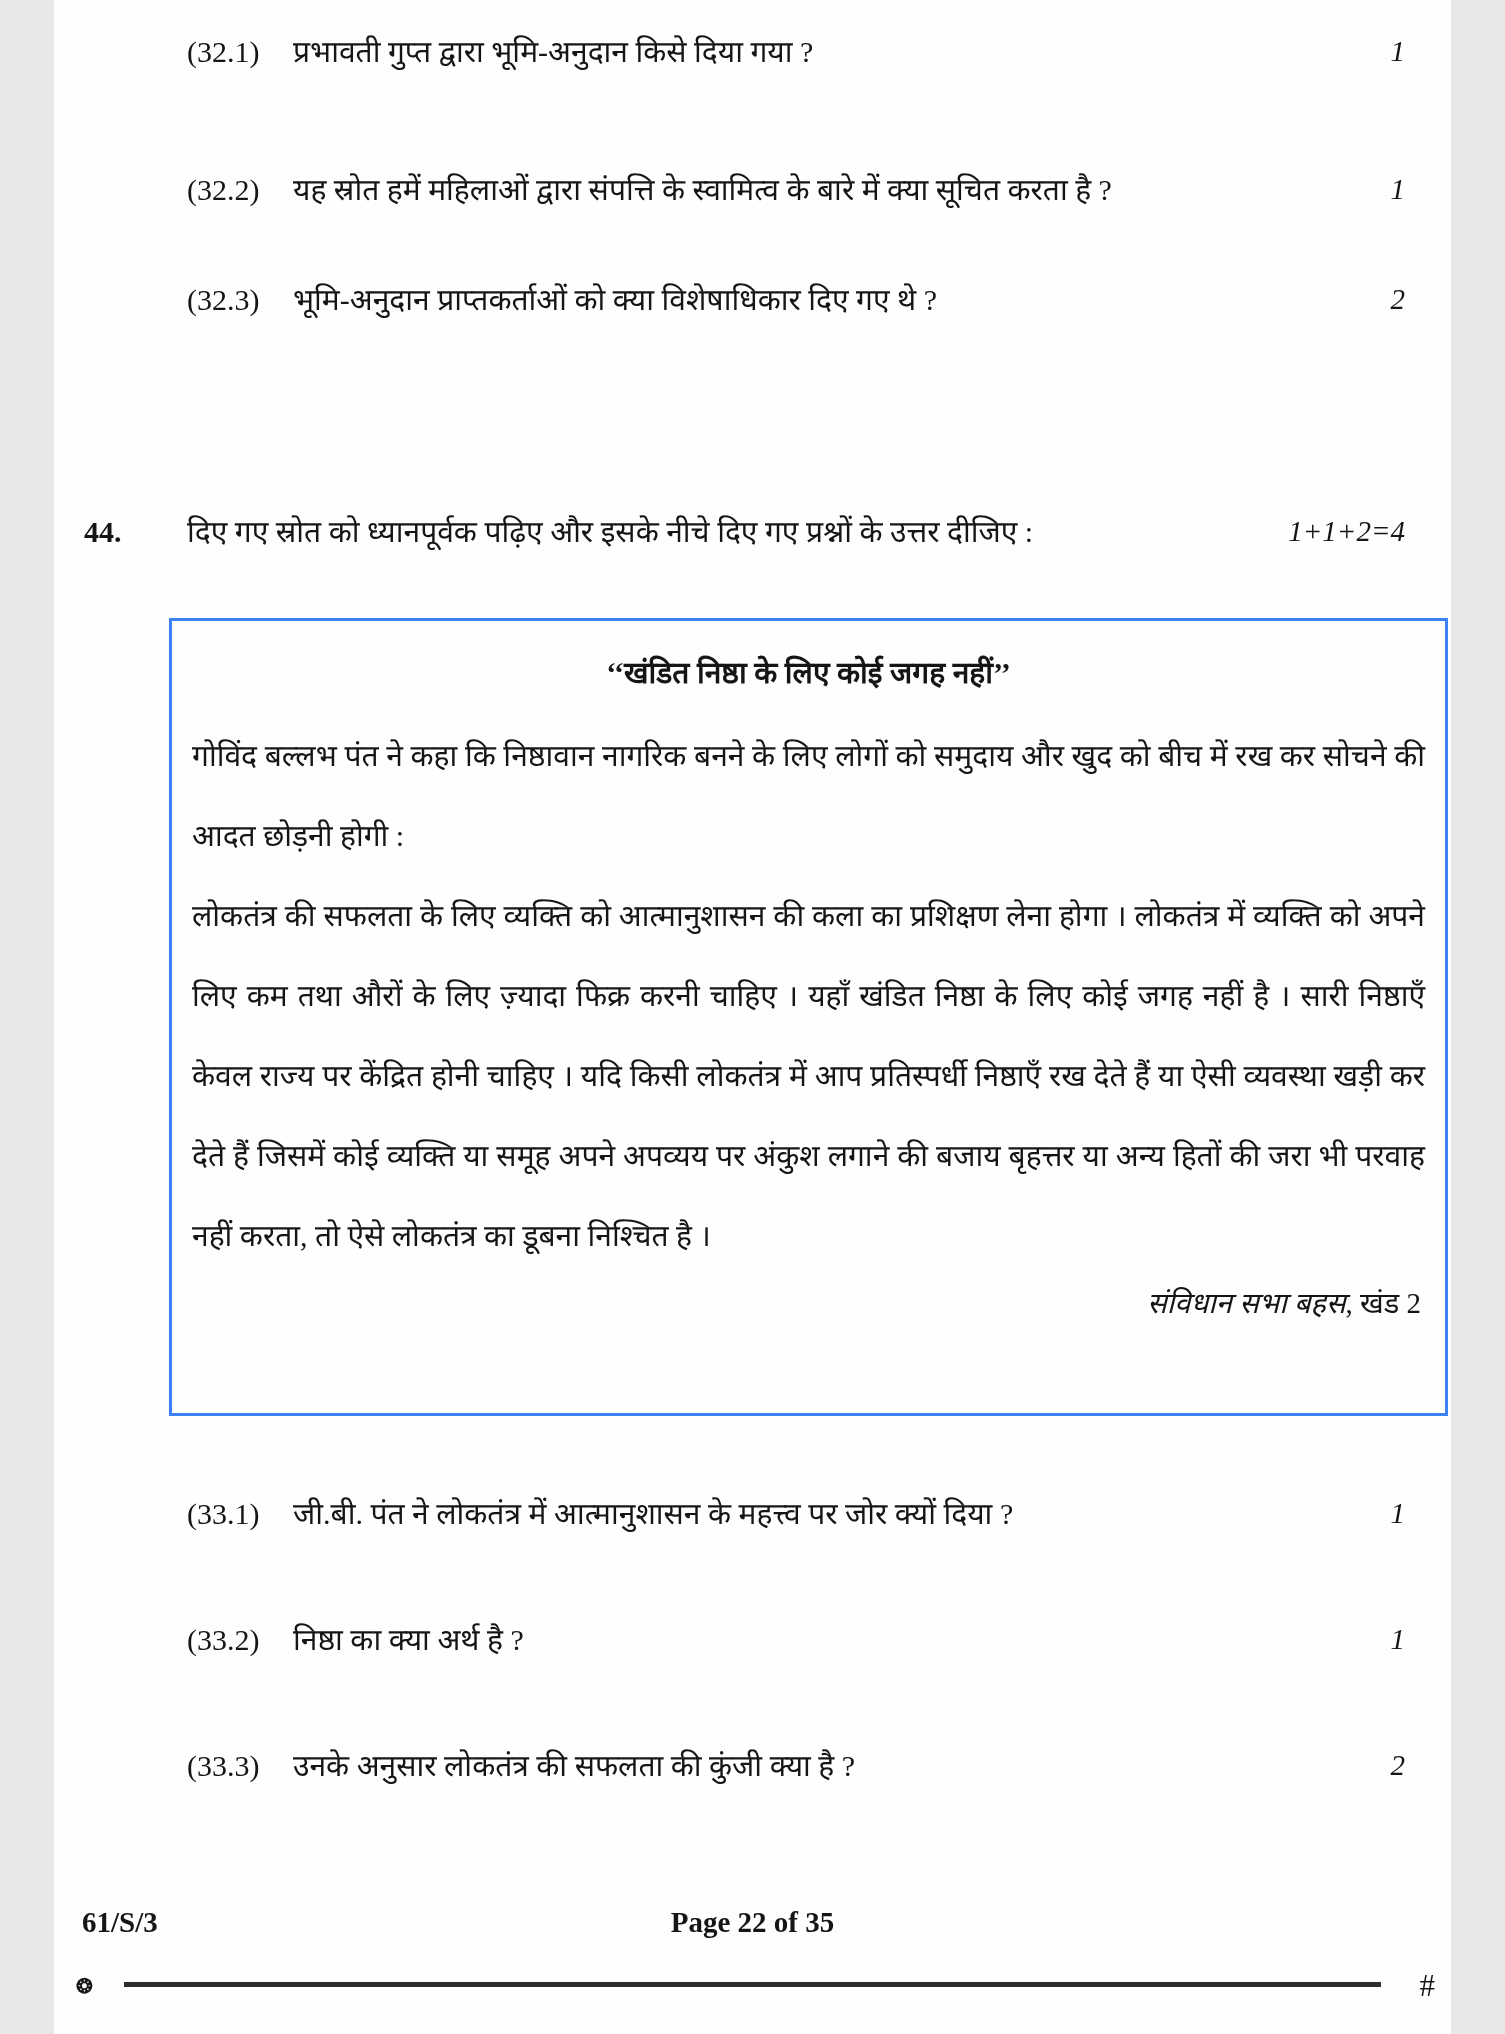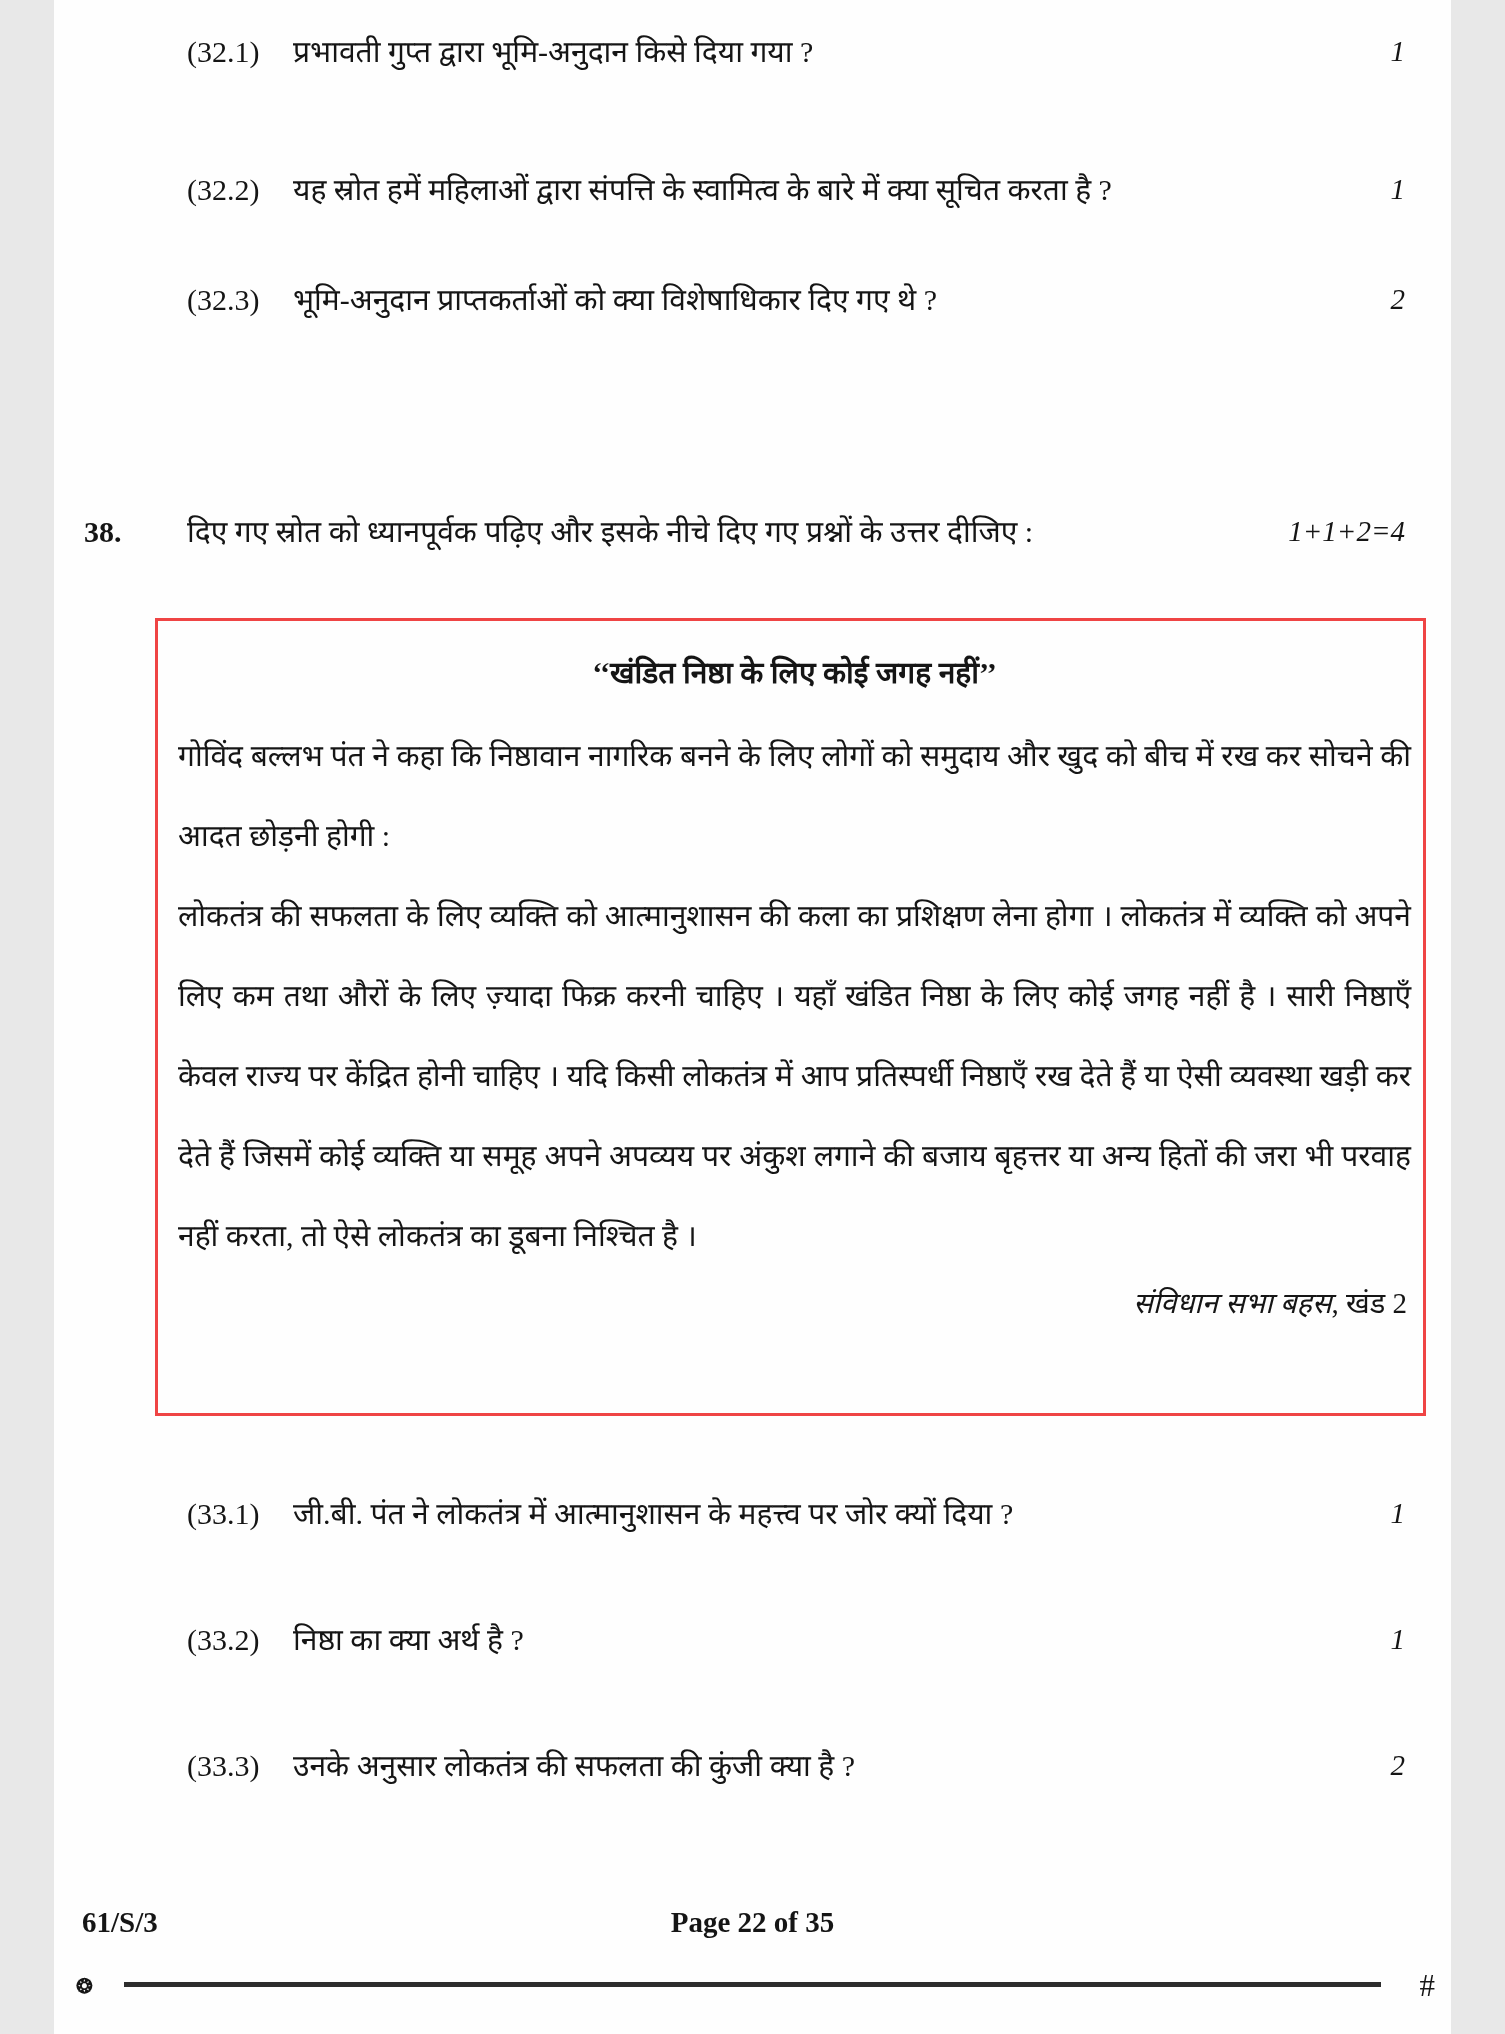--- a/index.html
+++ b/index.html
@@ -29,25 +29,25 @@
     margin-left: auto;
     flex-shrink: 0;
     font-size: 29px;
   }
   .q33-head { left: 30px; }
   .q33-head .q-num { width: 103px; font-weight: bold; }
 
   .source-box {
     position: absolute;
     top: 618px;
-    left: 101px;
+    left: 115px;
     width: 1233px;
     height: 750px;
-    border: 3px solid #ef4444;
-    padding: 22px 12px 20px 20px;
+    border: 3px solid #3b82f6;
+    padding: 22px 20px 20px 20px;
   }
   .box-title {
     text-align: center;
     font-weight: bold;
     font-size: 30px;
     margin: 8px 0 24px 0;
   }
   .box-para {
     font-size: 30px;
     line-height: 80px;
@@ -120,21 +120,21 @@
     <span class="q-marks">1</span>
   </div>
 
   <div class="q-row" style="top: 280px;">
     <span class="q-num">(32.3)</span>
     <span class="q-text">भूमि-अनुदान प्राप्तकर्ताओं को क्या विशेषाधिकार दिए गए थे ?</span>
     <span class="q-marks">2</span>
   </div>
 
   <div class="q-row q33-head" style="top: 512px;">
-    <span class="q-num">38.</span>
+    <span class="q-num">44.</span>
     <span class="q-text">दिए गए स्रोत को ध्यानपूर्वक पढ़िए और इसके नीचे दिए गए प्रश्नों के उत्तर दीजिए :</span>
     <span class="q-marks">1+1+2=4</span>
   </div>
 
   <div class="source-box">
     <div class="box-title">‘‘खंडित निष्ठा के लिए कोई जगह नहीं’’</div>
     <p class="box-para">गोविंद बल्लभ पंत ने कहा कि निष्ठावान नागरिक बनने के लिए लोगों को समुदाय और खुद को बीच में रख कर सोचने की आदत छोड़नी होगी :</p>
     <p class="box-para">लोकतंत्र की सफलता के लिए व्यक्ति को आत्मानुशासन की कला का प्रशिक्षण लेना होगा । लोकतंत्र में व्यक्ति को अपने लिए कम तथा औरों के लिए ज़्यादा फिक्र करनी चाहिए । यहाँ खंडित निष्ठा के लिए कोई जगह नहीं है । सारी निष्ठाएँ केवल राज्य पर केंद्रित होनी चाहिए । यदि किसी लोकतंत्र में आप प्रतिस्पर्धी निष्ठाएँ रख देते हैं या ऐसी व्यवस्था खड़ी कर देते हैं जिसमें कोई व्यक्ति या समूह अपने अपव्यय पर अंकुश लगाने की बजाय बृहत्तर या अन्य हितों की जरा भी परवाह नहीं करता, तो ऐसे लोकतंत्र का डूबना निश्चित है ।</p>
     <div class="box-attribution">
       <span class="attr-italic">संविधान सभा बहस</span><span>, खंड 2</span>

